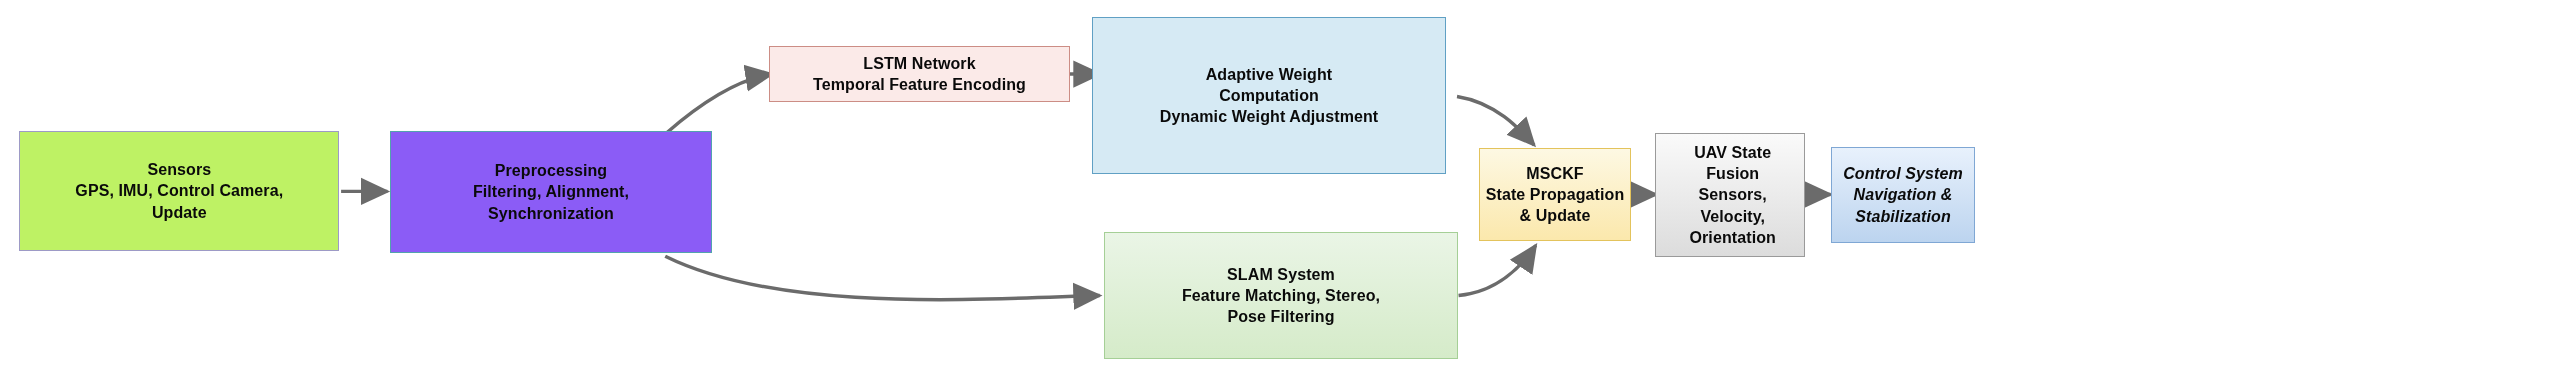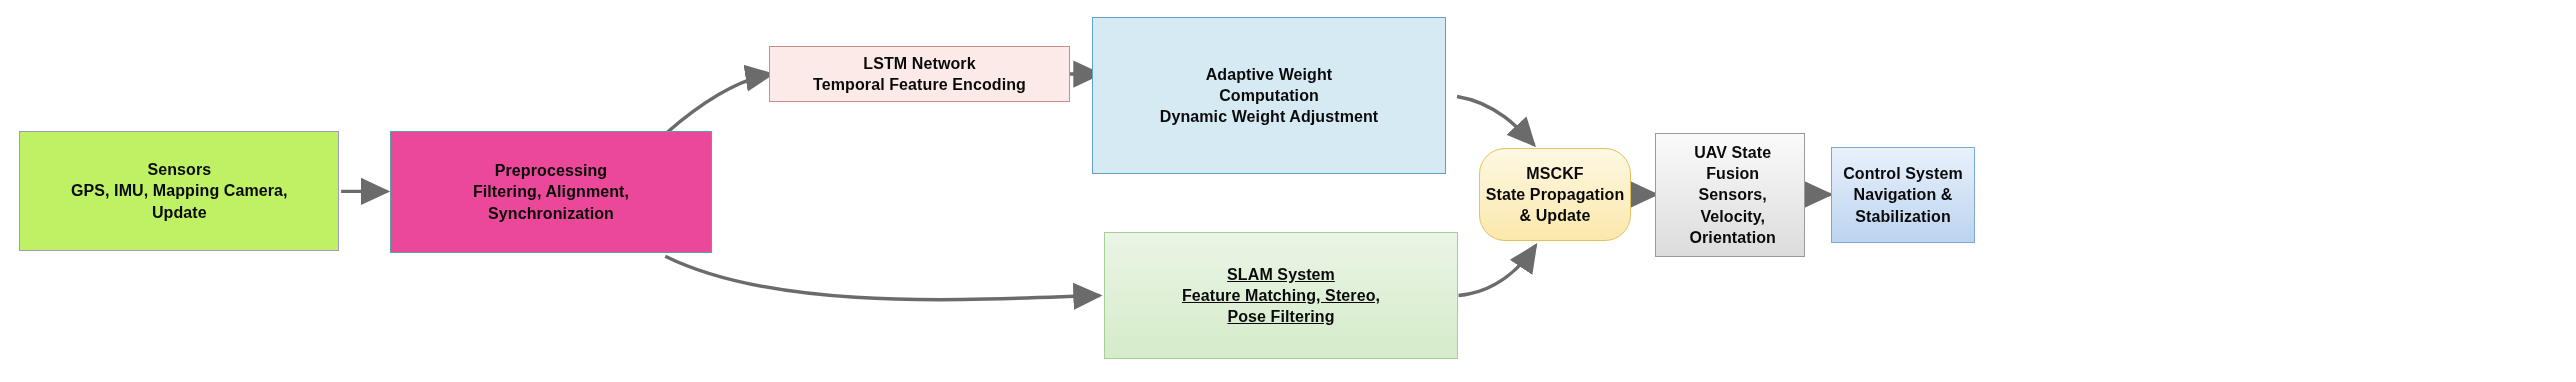--- a/index.html
+++ b/index.html
@@ -35,48 +35,48 @@
     padding:3.1px 4.6px;
   }
   .node .lbl{display:block;width:100%;}
 
   
   .n-sensors{
     background:#bef264;
     border-color:#9d9ac6;
   }
   .n-preprocessing{
-    background:#ec4899;
+    background:#8b5cf6;
     border-color:#53a3ad;
   }
   .n-lstm{
     background:#fbeae8;
     border-color:#cc8d85;
   }
   .n-adaptive{
     background:#d6eaf4;
     border-color:#60a0c4;
   }
   .n-slam{
     background:linear-gradient(180deg,#eaf5e6 0%,#d5ebc9 100%);
     border-color:#a5cf96;
   }
   .n-msckf{
     background:linear-gradient(180deg,#fdf8e3 0%,#fbe8ac 100%);
     border-color:#e3c35c;
-    border-radius:26px;
   }
   .n-uav{
     background:linear-gradient(180deg,#fafafa 0%,#dcdcdc 100%);
     border-color:#9a9a9a;
     padding-left:10px;
   }
   .n-control{
     background:linear-gradient(180deg,#e8f1fc 0%,#bcd4ef 100%);
     border-color:#7fa7d4;
+    font-style:italic;
   }
 </style>
 </head>
 <body>
 
 <div id="diagram">
 
   <svg class="edges" viewBox="0 0 3338 495" preserveAspectRatio="none">
     <defs>
       <marker id="arrowhead" markerWidth="9" markerHeight="9" refX="7.6" refY="4.5" orient="auto" markerUnits="strokeWidth">
@@ -97,21 +97,21 @@
     <path d="M 1890 383 C 1940 378, 1972 345, 1990 318" fill="none" stroke="#6b6b6b" stroke-width="4.5" marker-end="url(#arrowhead)"></path>
 
     <path d="M 2112 252 L 2146 252" fill="none" stroke="#6b6b6b" stroke-width="4.5" marker-end="url(#arrowhead)"></path>
 
     <path d="M 2338 252 L 2372 252" fill="none" stroke="#6b6b6b" stroke-width="4.5" marker-end="url(#arrowhead)"></path>
   </svg>
 
   <div class="node n-sensors" style="left:19.3px;top:131px;width:320px;height:120px;">
     <span class="lbl">
       <span>Sensors</span><br>
-      <span>GPS, IMU, Mapping Camera,</span><br>
+      <span>GPS, IMU, Control Camera,</span><br>
       <span>Update</span>
     </span>
   </div>
 
   <div class="node n-preprocessing" style="left:390px;top:131px;width:322px;height:122px;">
     <span class="lbl">
       <span>Preprocessing</span><br>
       <span>Filtering, Alignment,</span><br>
       <span>Synchronization</span>
     </span>
@@ -125,21 +125,21 @@
   </div>
 
   <div class="node n-adaptive" style="left:1092px;top:17px;width:354px;height:157px;">
     <span class="lbl">
       <span>Adaptive Weight</span><br>
       <span>Computation</span><br>
       <span>Dynamic Weight Adjustment</span>
     </span>
   </div>
 
-  <div class="node n-slam" style="left:1104px;top:232px;width:354px;height:127px;text-decoration:underline;">
+  <div class="node n-slam" style="left:1104px;top:232px;width:354px;height:127px;">
     <span class="lbl">
       <span>SLAM System</span><br>
       <span>Feature Matching, Stereo,</span><br>
       <span>Pose Filtering</span>
     </span>
   </div>
 
   <div class="node n-msckf" style="left:1479px;top:148px;width:152px;height:93px;">
     <span class="lbl">
       <span>MSCKF</span><br>

